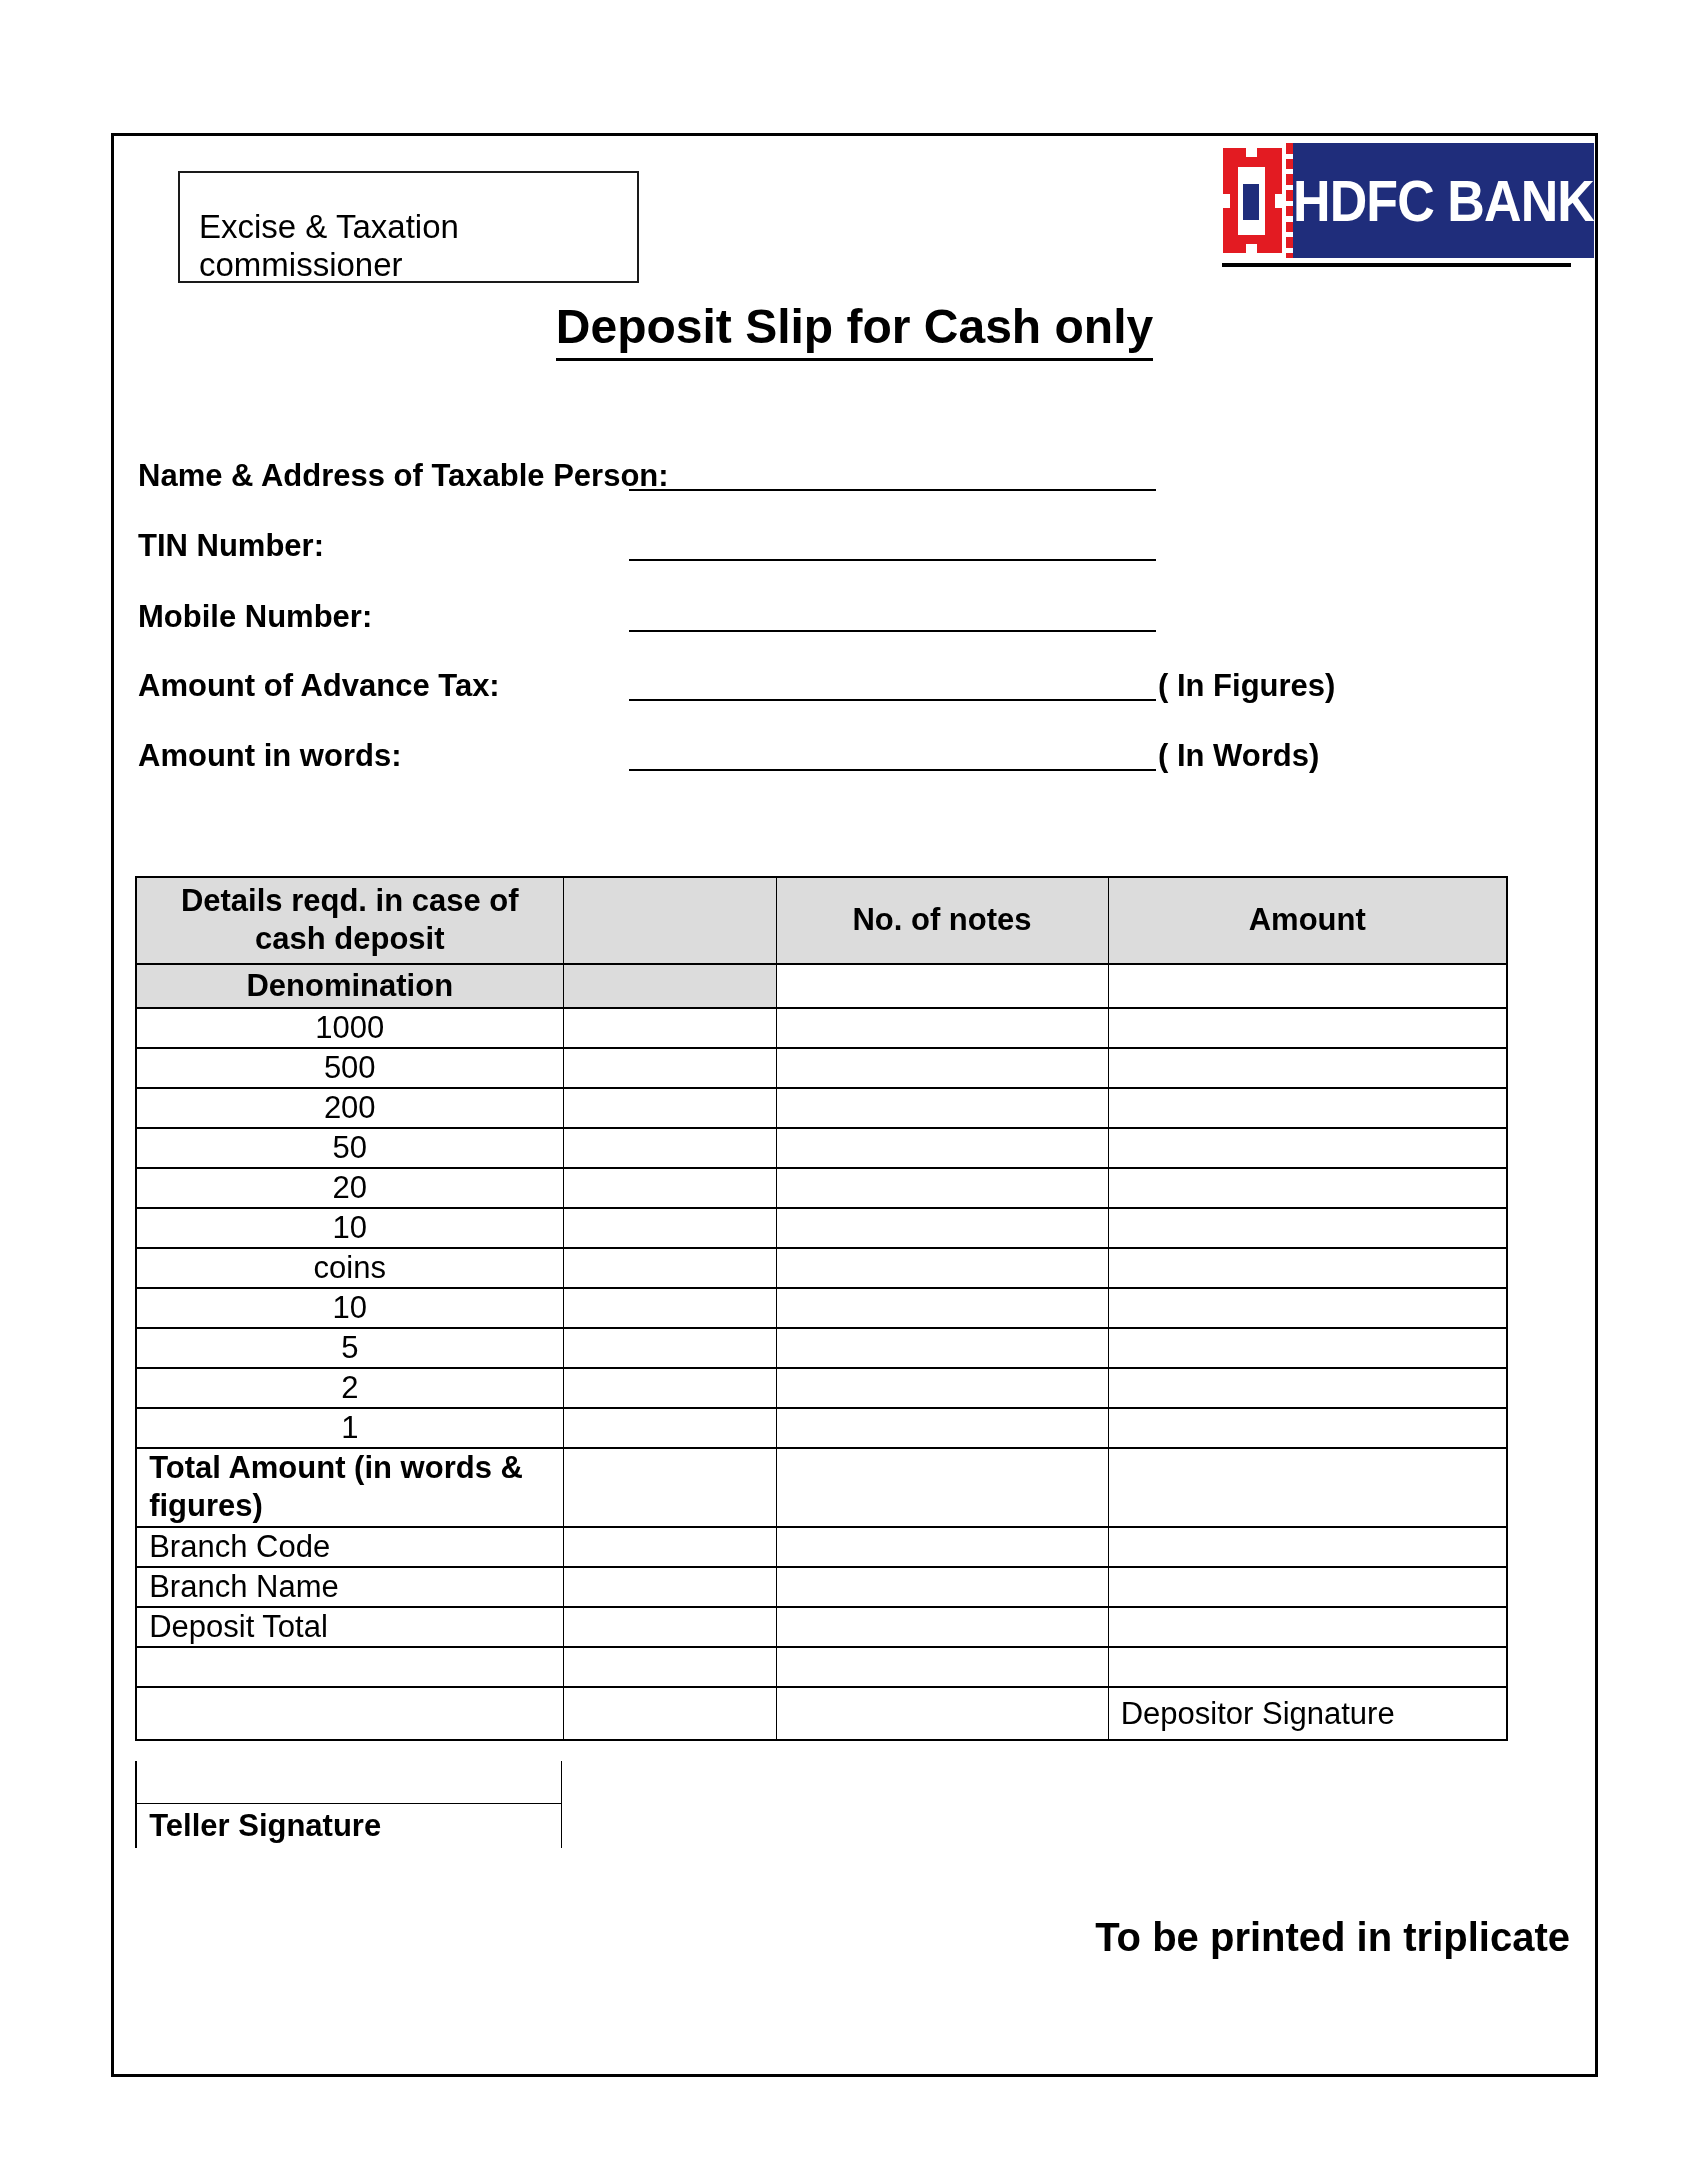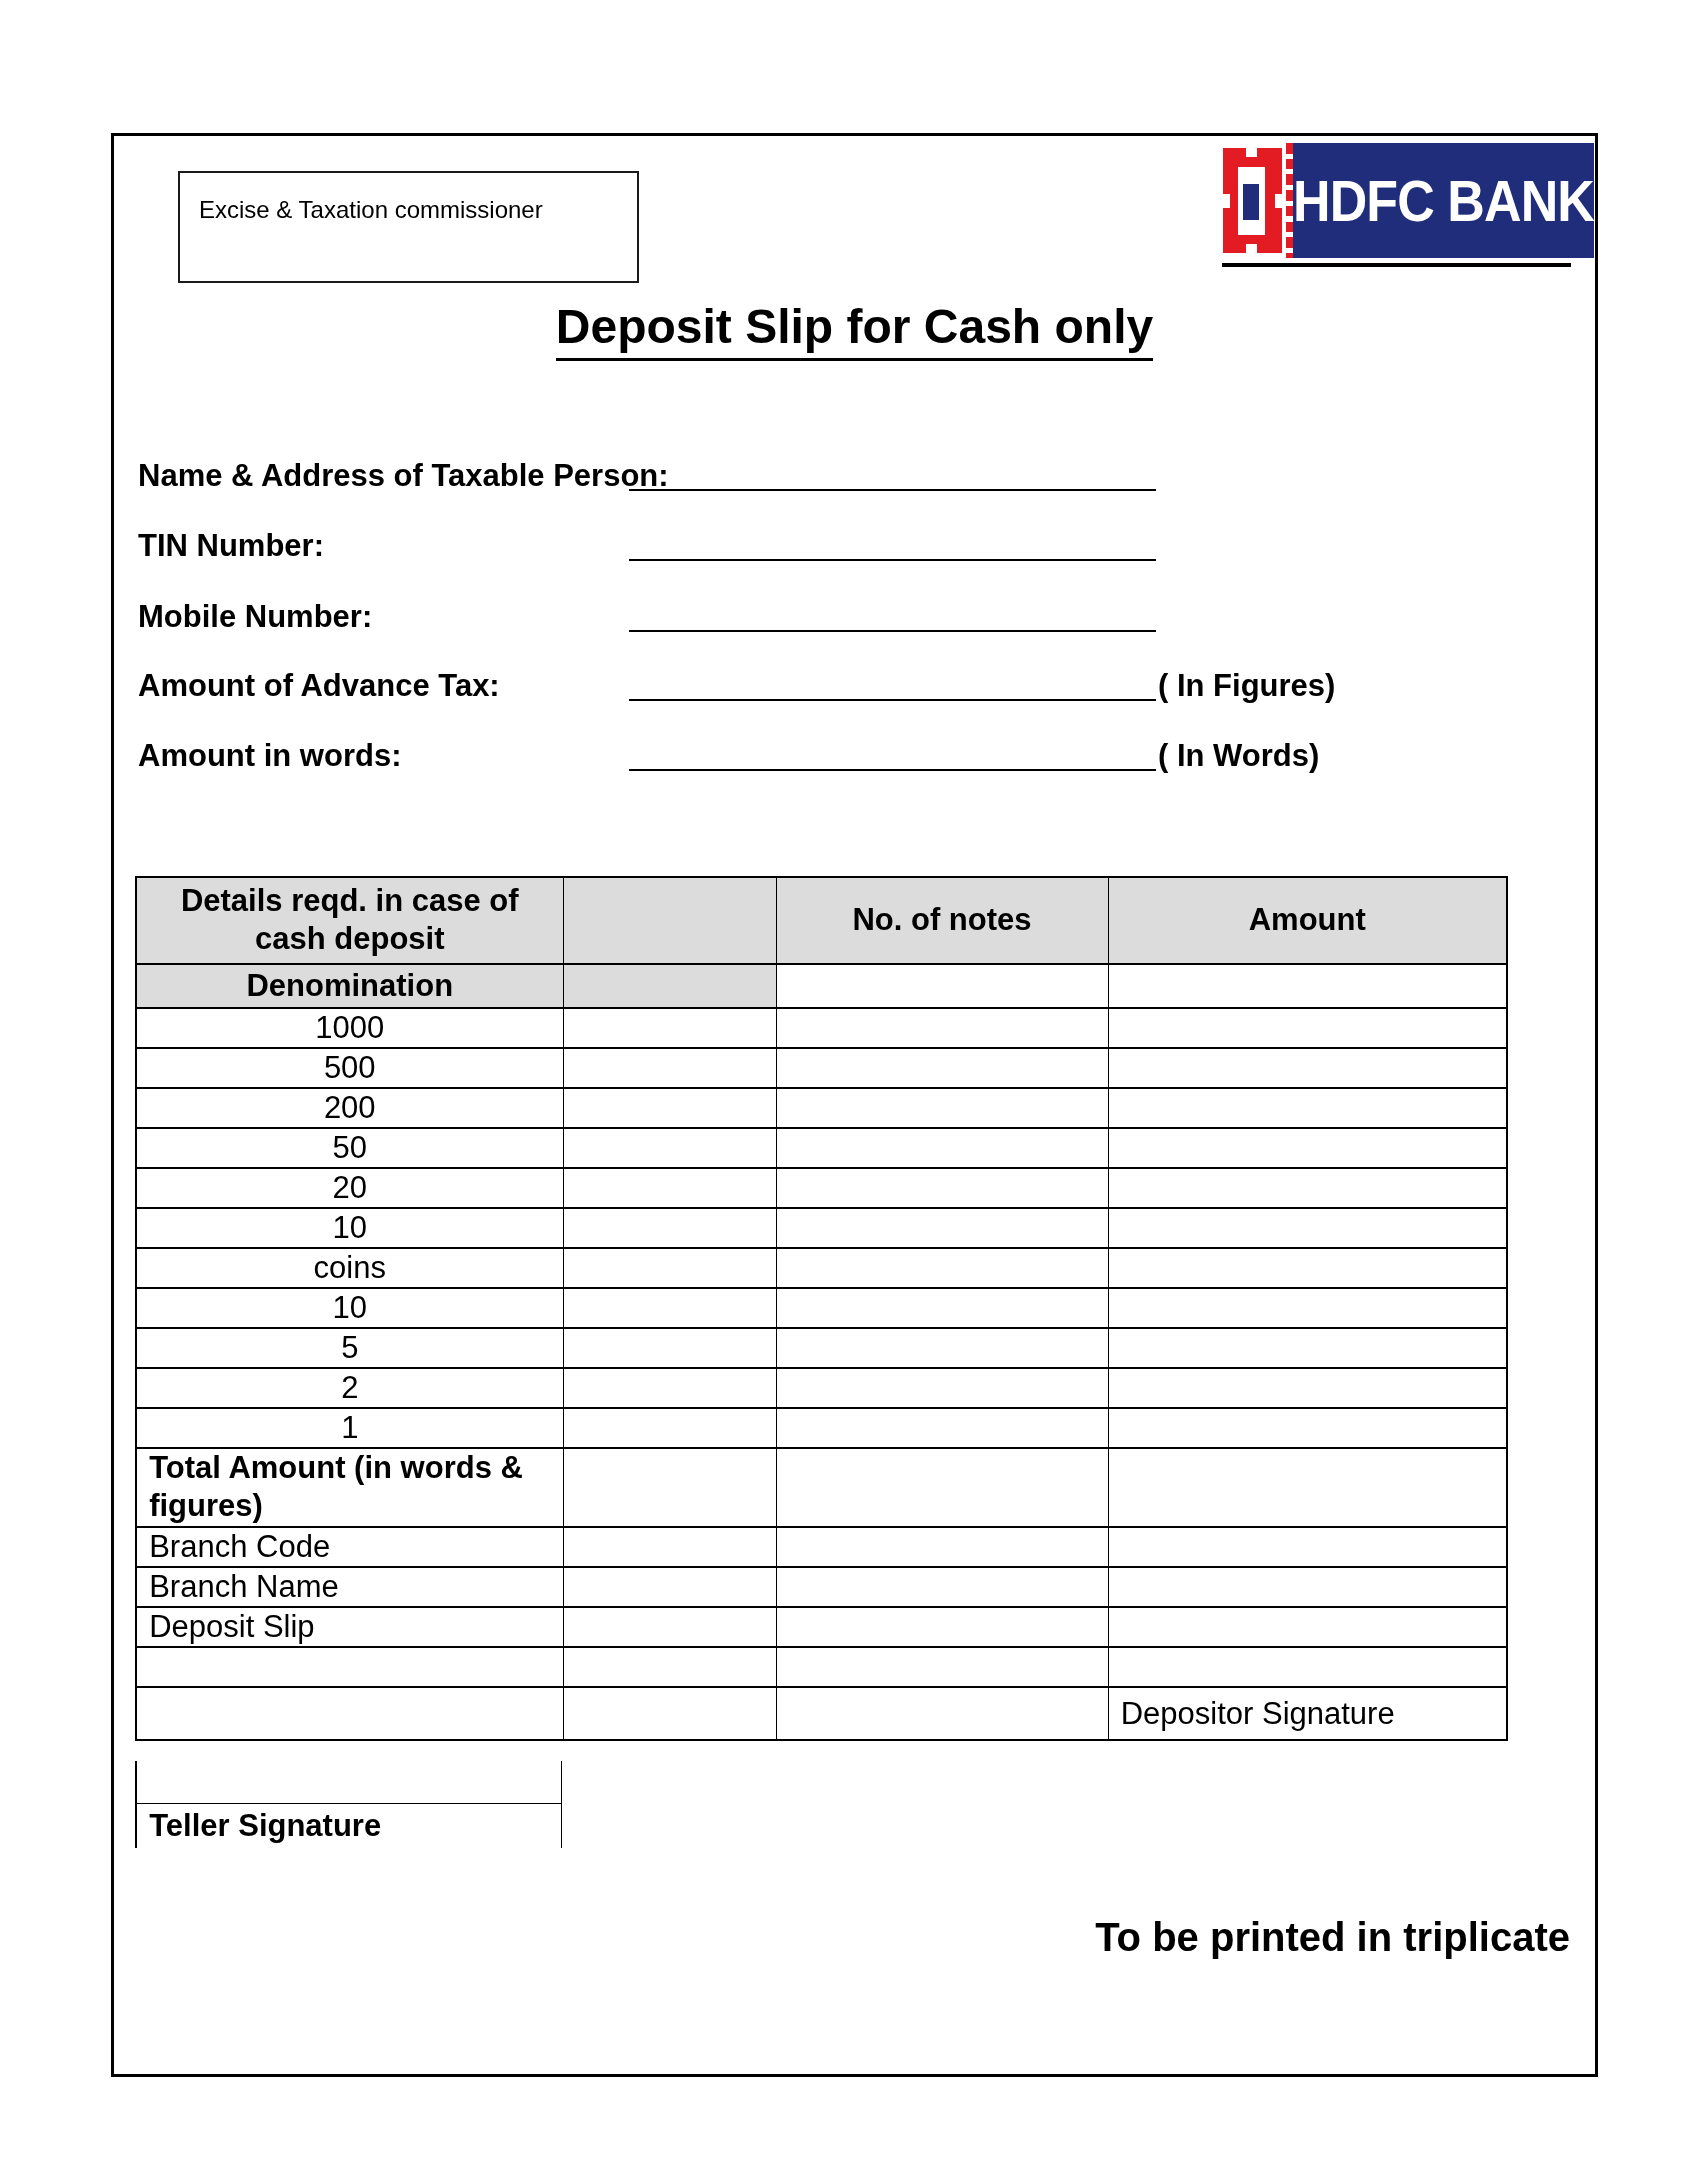--- a/index.html
+++ b/index.html
@@ -7,21 +7,21 @@
     position:relative;width:1687px;height:2184px;background:#ffffff;
     font-family:"Liberation Sans", sans-serif;color:#000;overflow:hidden;
   }
   .abs{position:absolute;}
 
   
   .page-frame{left:111px;top:133px;width:1487px;height:1944px;border:3.5px solid #000;box-sizing:border-box;}
 
   
   .issuer-box{left:178px;top:171px;width:461px;height:112px;border:2.6px solid #1a1a1a;box-sizing:border-box;
-              padding:23px 0 0 19px;font-size:24px;}
+              padding:35px 0 0 19px;font-size:33px;}
 
   
   .logo{left:1220px;top:143px;width:349px;height:115px;display:flex;}
   .emblem-zone{width:66px;height:115px;background:#fff;position:relative;flex:0 0 auto;}
   .emblem-red{position:absolute;left:2.6px;top:5.2px;width:59px;height:105px;background:#e31b22;}
   .emblem-white{position:absolute;left:15px;top:19px;width:27px;height:68px;background:#fff;}
   .emblem-blue{position:absolute;left:20px;top:36px;width:16.6px;height:36px;background:#1f2d7b;}
   .notch{position:absolute;background:#fff;}
   .notch-top{left:23.6px;top:0;width:10.5px;height:8.7px;}
   .notch-bottom{left:23.6px;top:96px;width:10.5px;height:8.7px;}
@@ -226,21 +226,21 @@
           <td></td>
           <td></td>
     </tr>
     <tr class="h49">
       <td class="leftpad">Branch Name</td>
       <td></td>
           <td></td>
           <td></td>
     </tr>
     <tr class="h49">
-      <td class="leftpad">Deposit Slip</td>
+      <td class="leftpad">Deposit Total</td>
       <td></td>
           <td></td>
           <td></td>
     </tr>
     <tr class="h49">
       <td></td>
           <td></td>
           <td></td>
           <td></td>
     </tr>

